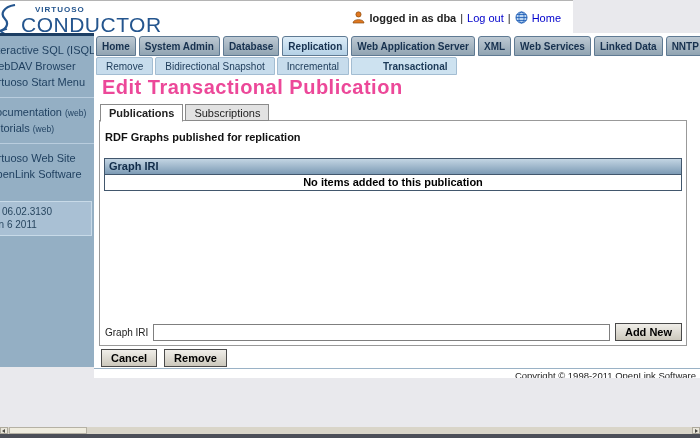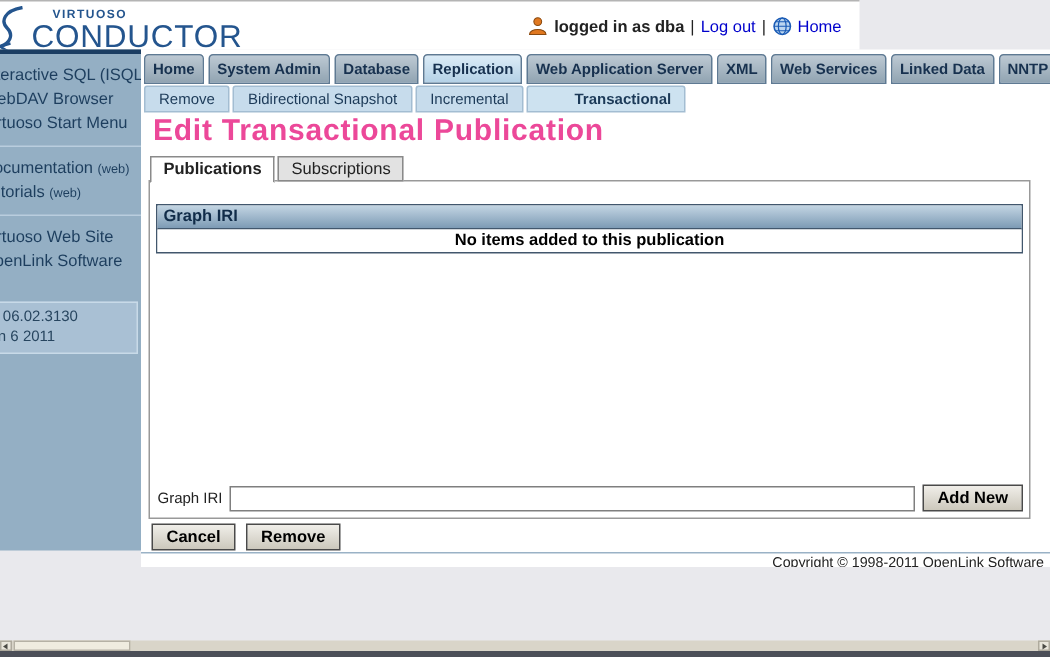--- a/index.html
+++ b/index.html
@@ -147,20 +147,21 @@
     </div>
 
     <h1 class="page-title">Edit Transactional Publication</h1>
 
     <div class="ptabs">
       <div class="ptab active">Publications</div>
       <div class="ptab">Subscriptions</div>
     </div>
 
     <div class="panel">
+      <div class="section-label">RDF Graphs published for replication</div>
       <div class="gtable">
         <div class="thead">Graph IRI</div>
         <div class="trow">No items added to this publication</div>
       </div>
       <div class="form-row">
         <label>Graph IRI</label>
         <input type="text" value="" style="">
         <button class="btn">Add New</button>
       </div>
     </div>

